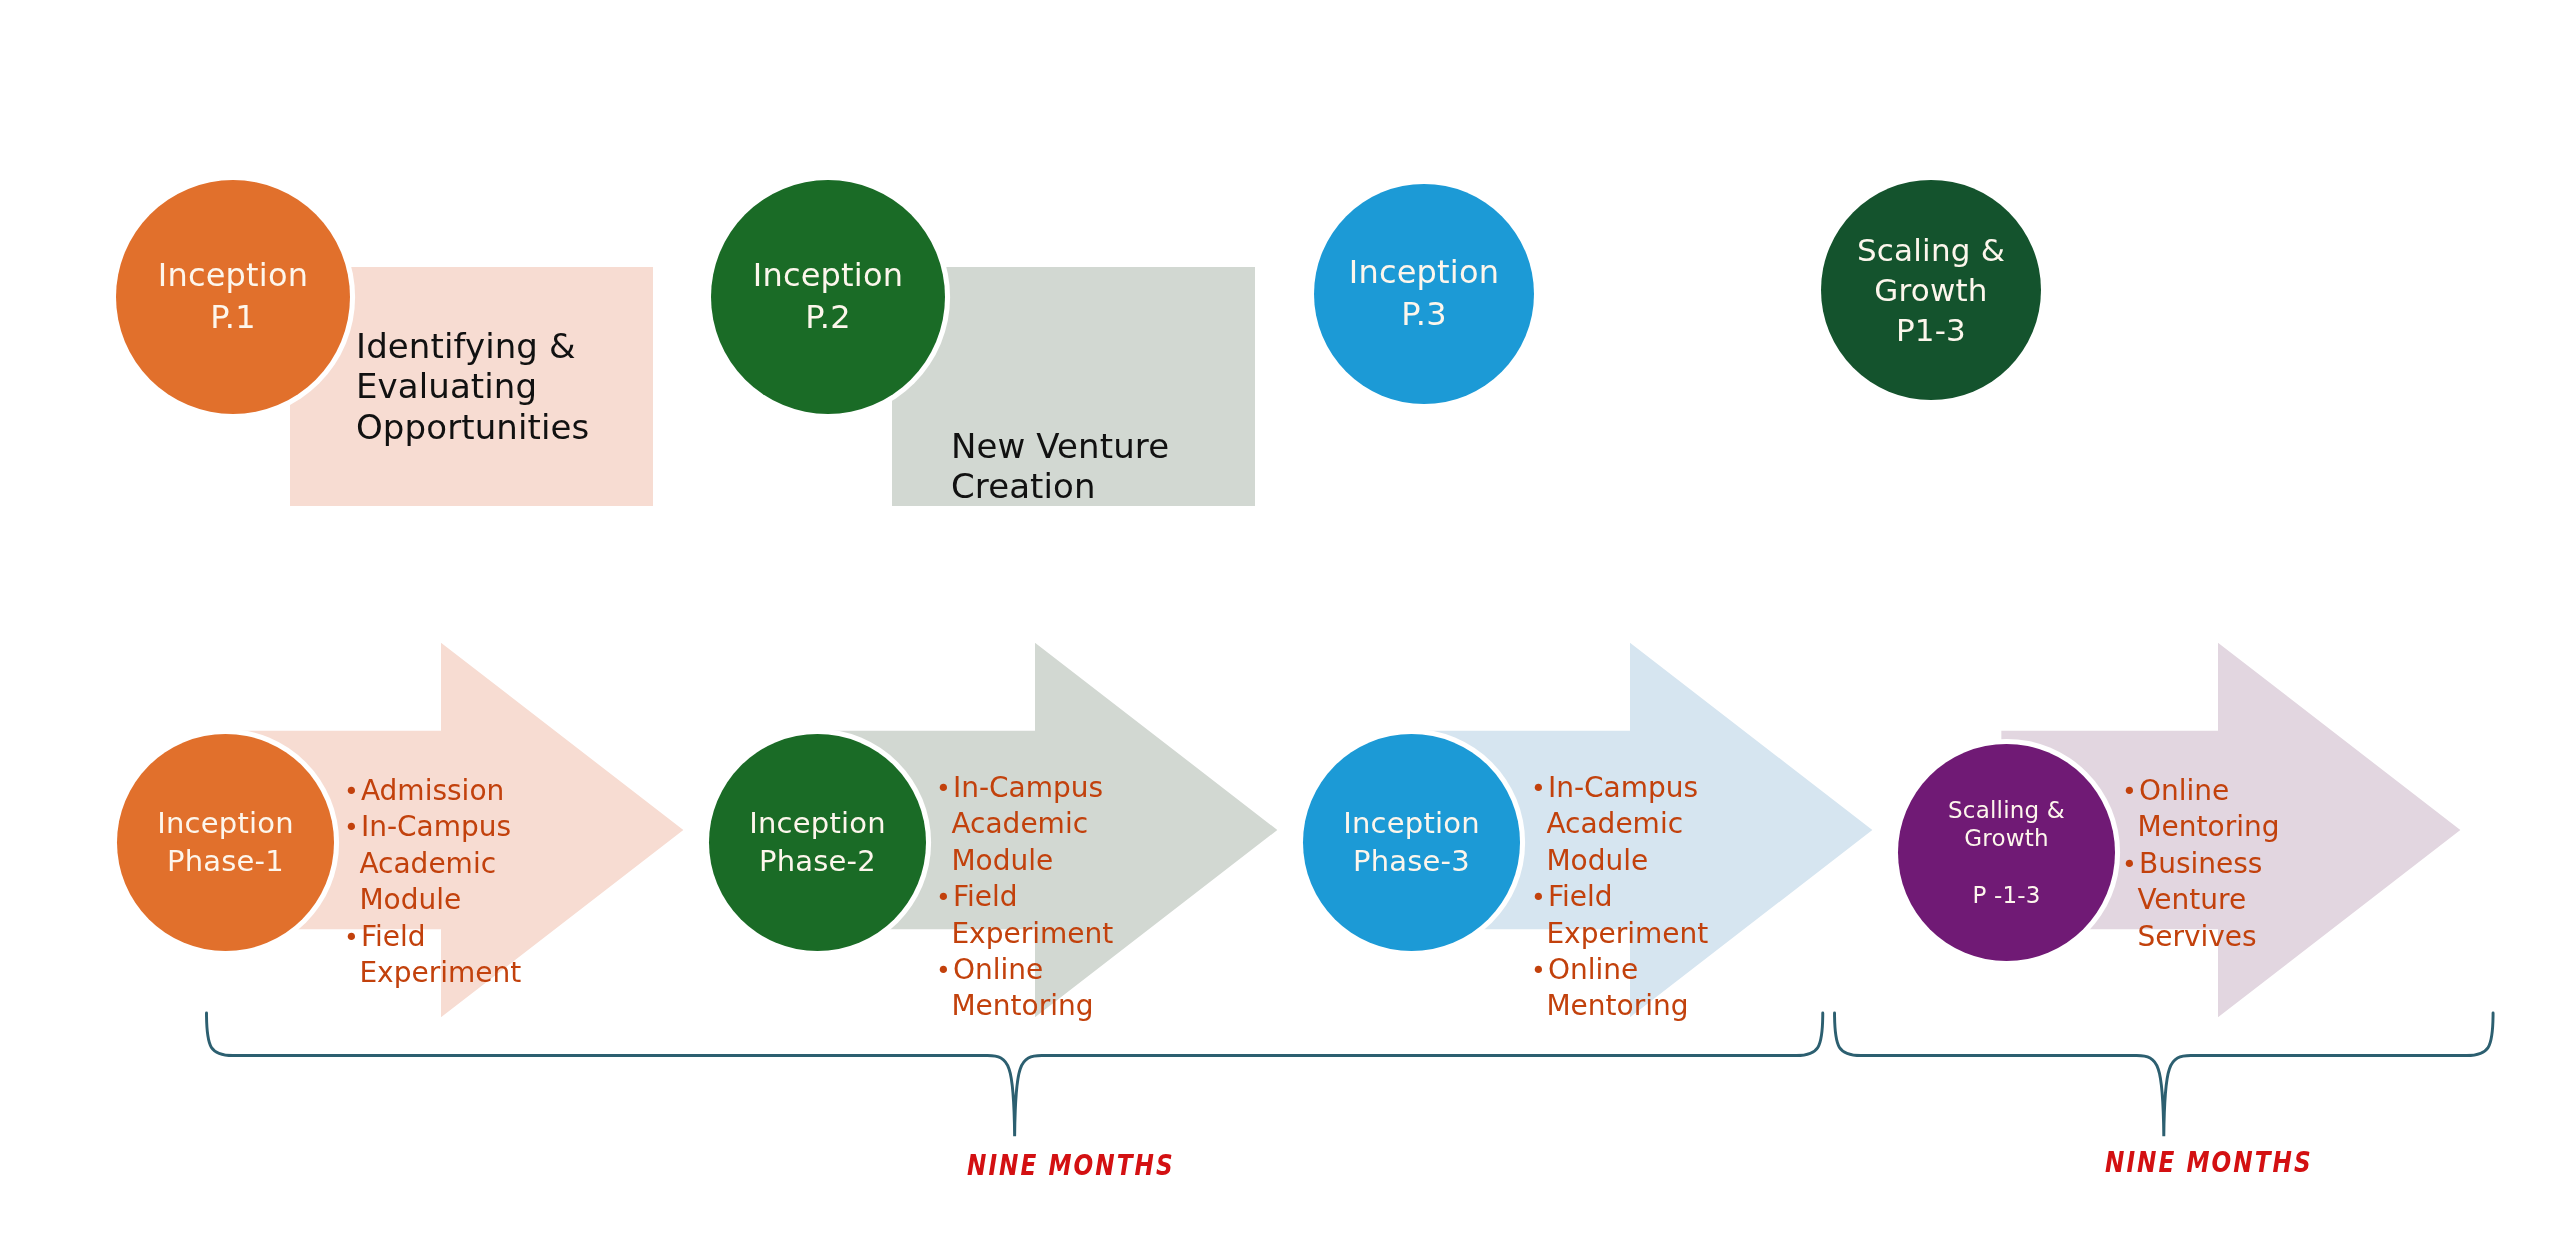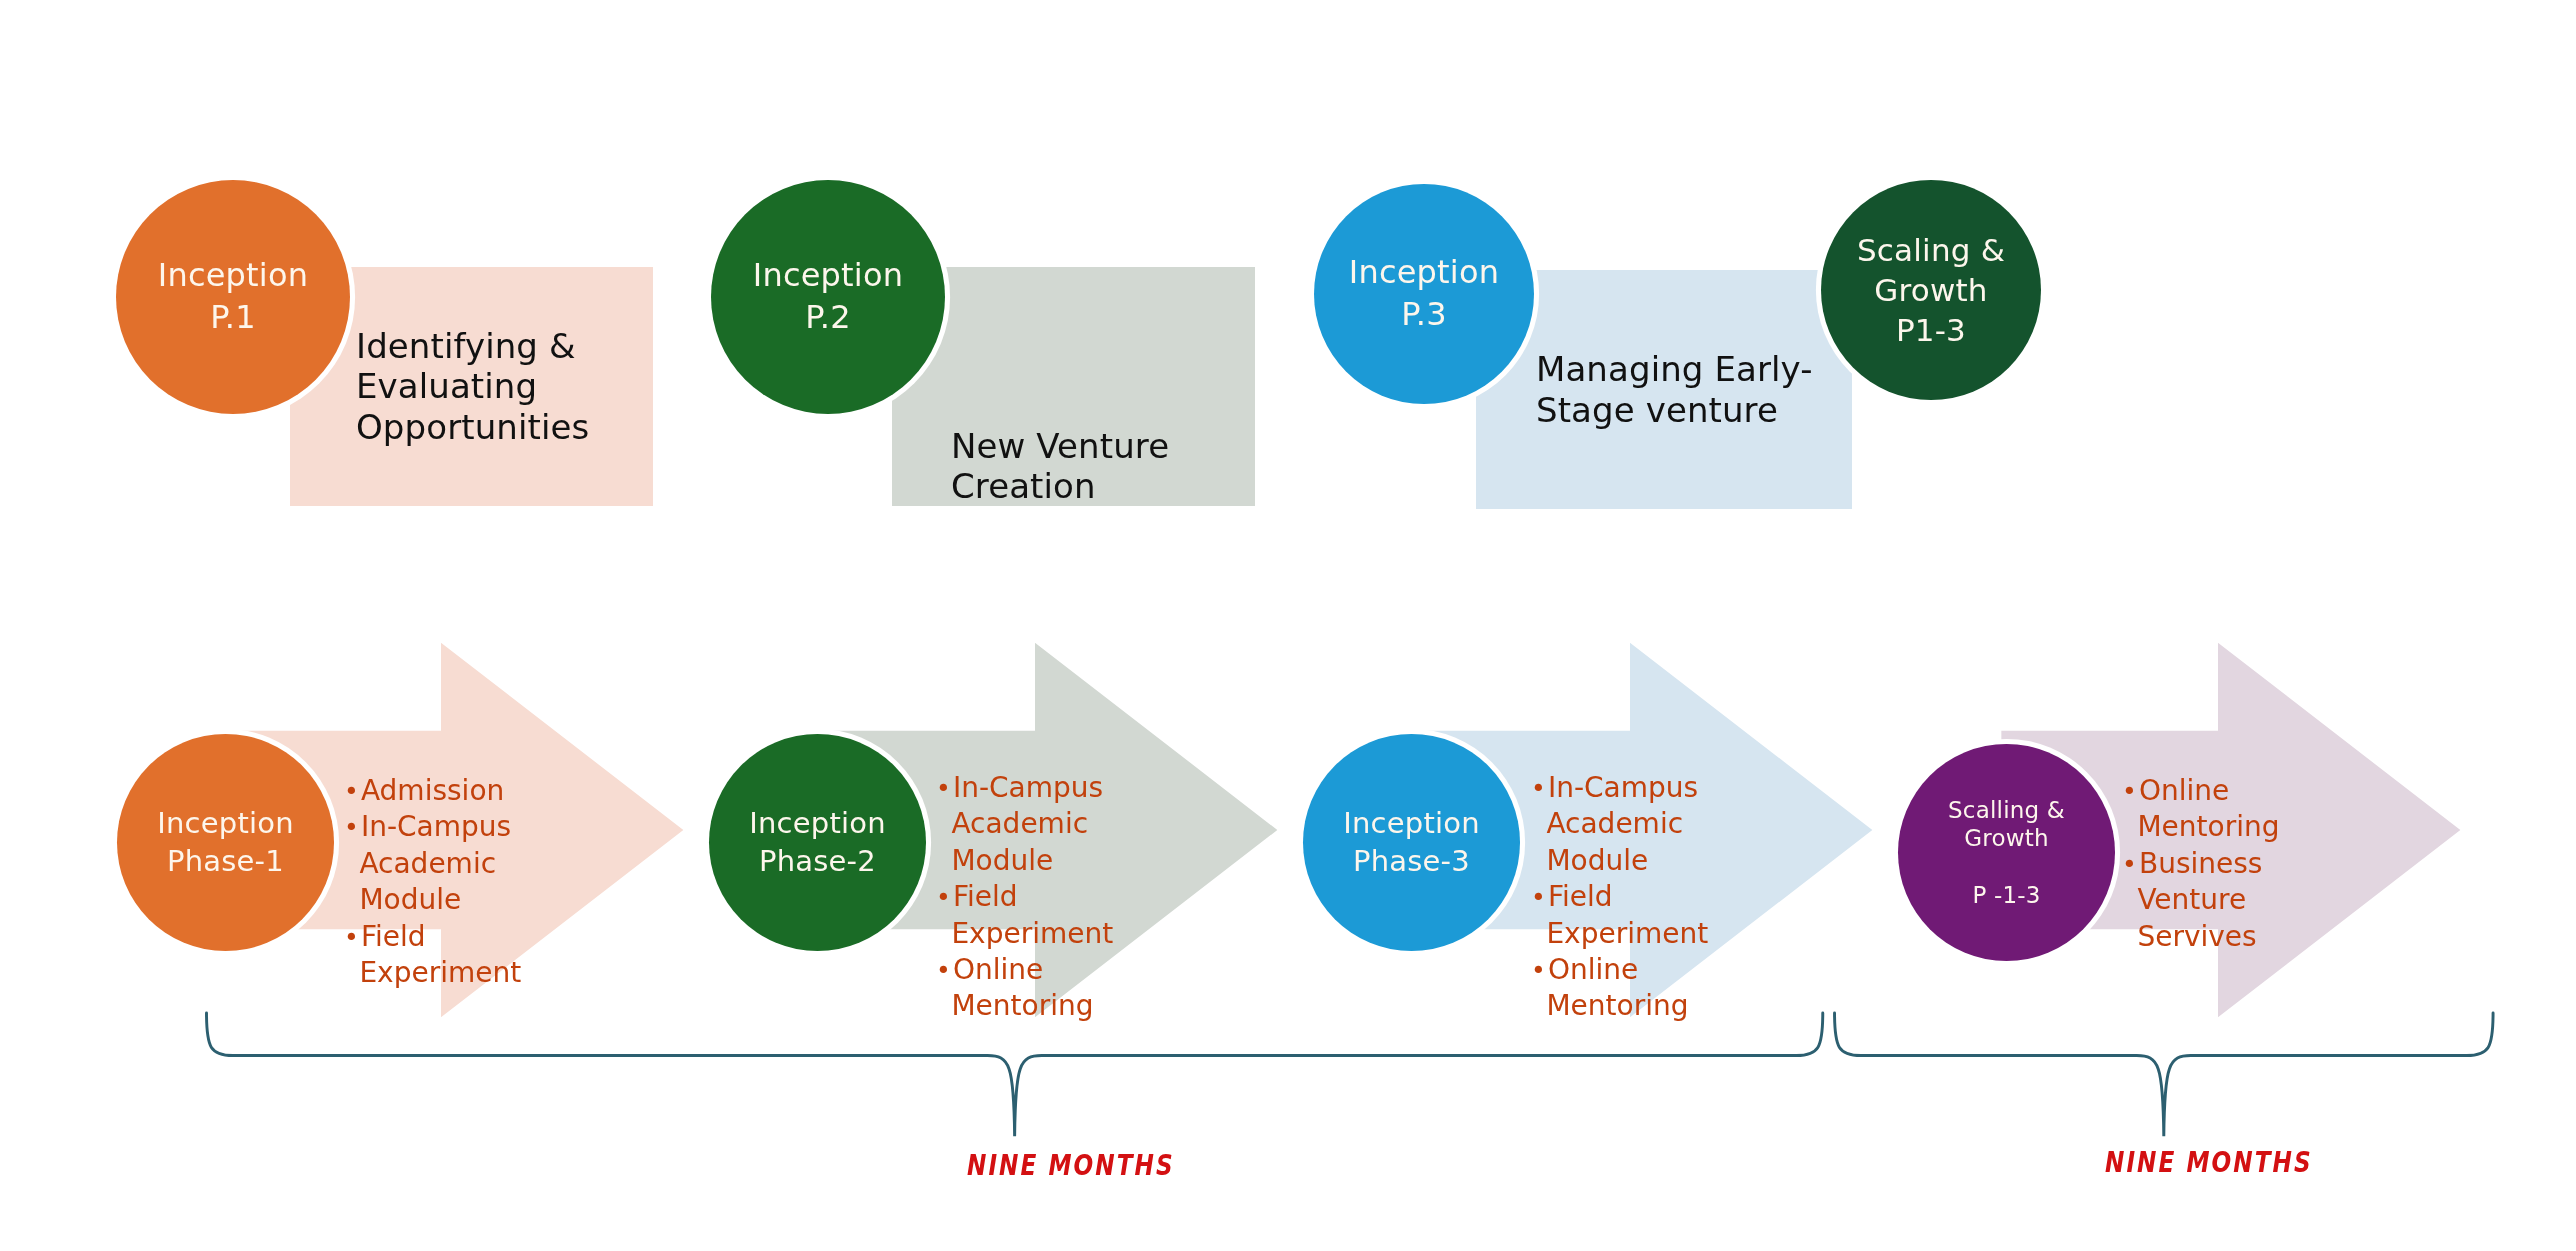--- a/index.html
+++ b/index.html
@@ -81,24 +81,20 @@
 
   <div class="top-box" style="left:892px;top:267px;width:363px;height:239px;background:#D2D8D2;align-items:flex-end;">
     <div class="top-box-text" style="padding-left:59px;">New Venture
 Creation</div>
   </div>
   <div class="circle" style="left:711px;top:180px;width:234px;height:234px;background:#1A6B26;">
     <span>Inception
 P.2</span>
   </div>
 
-  <div class="top-box" style="left:1476px;top:270px;width:376px;height:239px;background:#D6E5F0;">
-    <div class="top-box-text" style="padding-left:60px;">Managing Early-
-Stage venture</div>
-  </div>
   <div class="circle" style="left:1314px;top:184px;width:220px;height:220px;background:#1C9AD6;">
     <span>Inception
 P.3</span>
   </div>
 
   <div class="circle" style="left:1821px;top:180px;width:220px;height:220px;background:#14532d;font-size:31px;">
     <span>Scaling &amp;
 Growth
 P1-3</span>
   </div>

